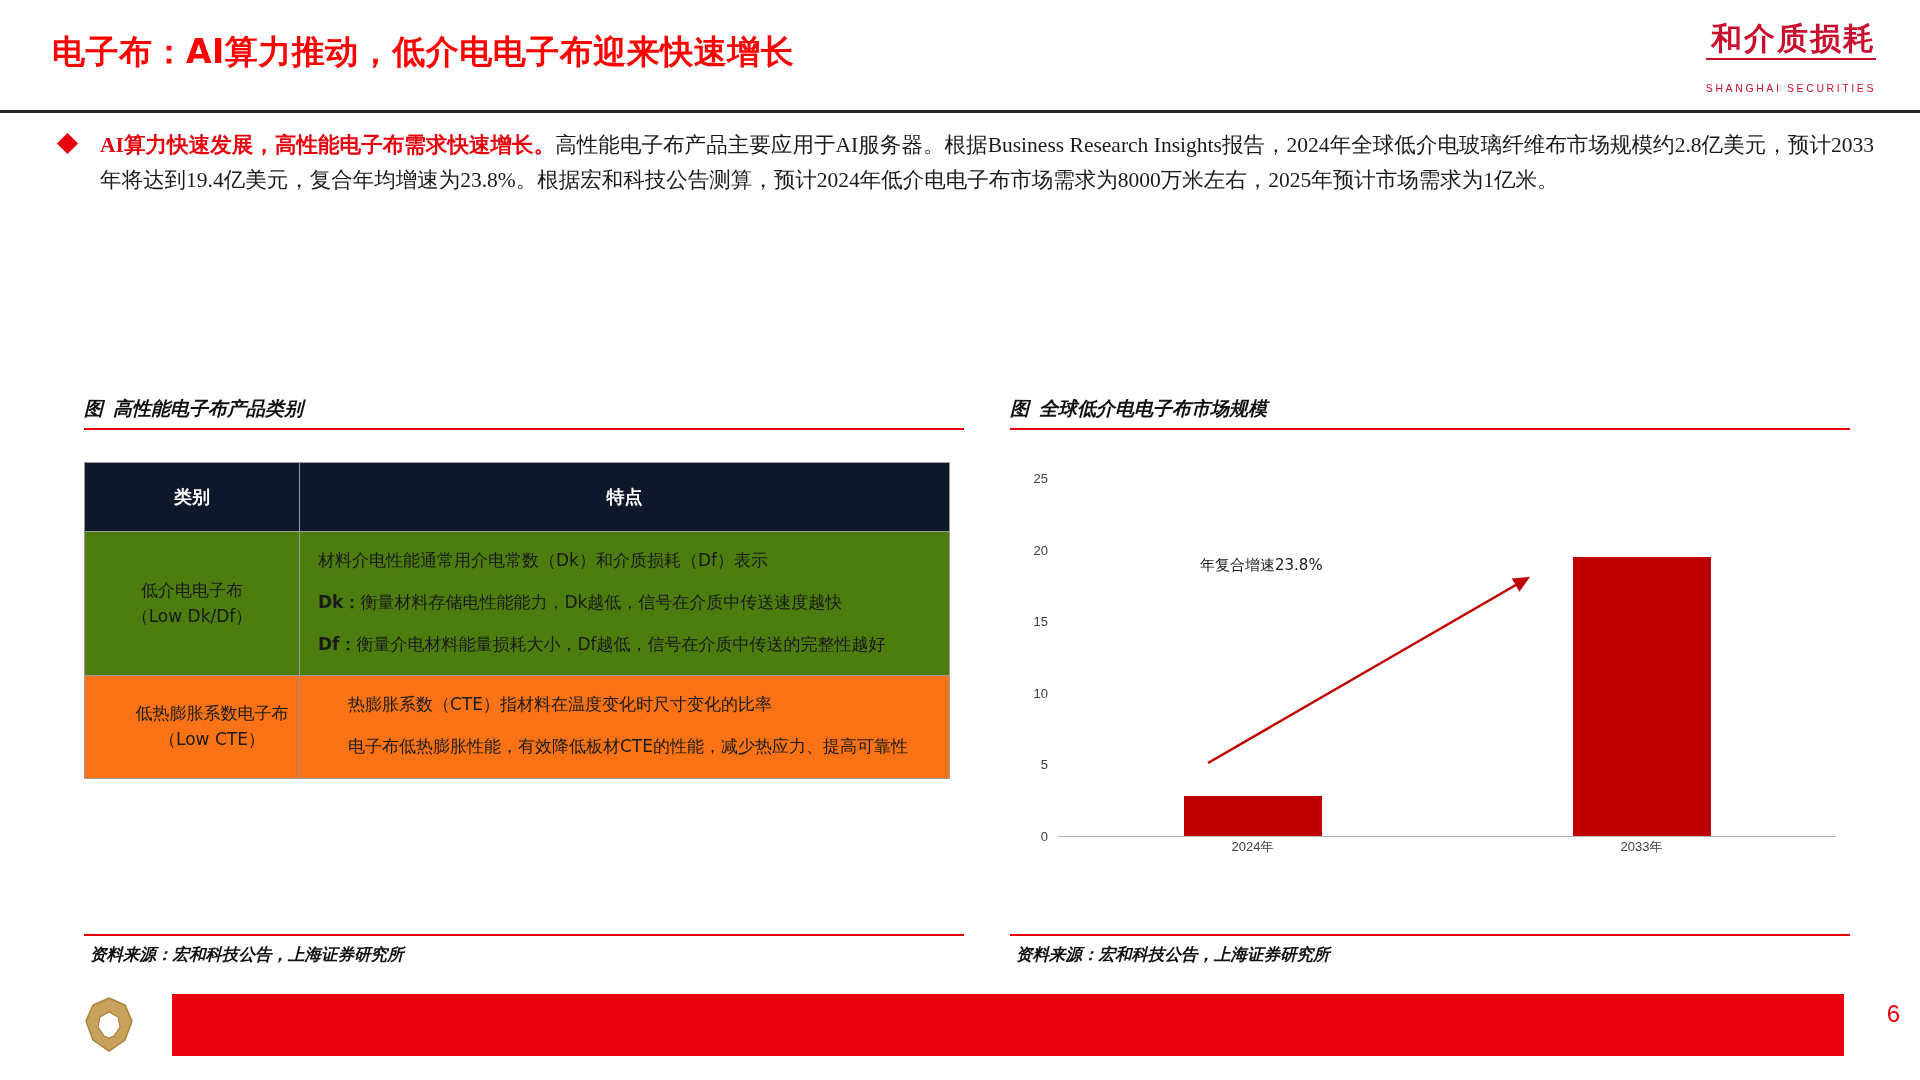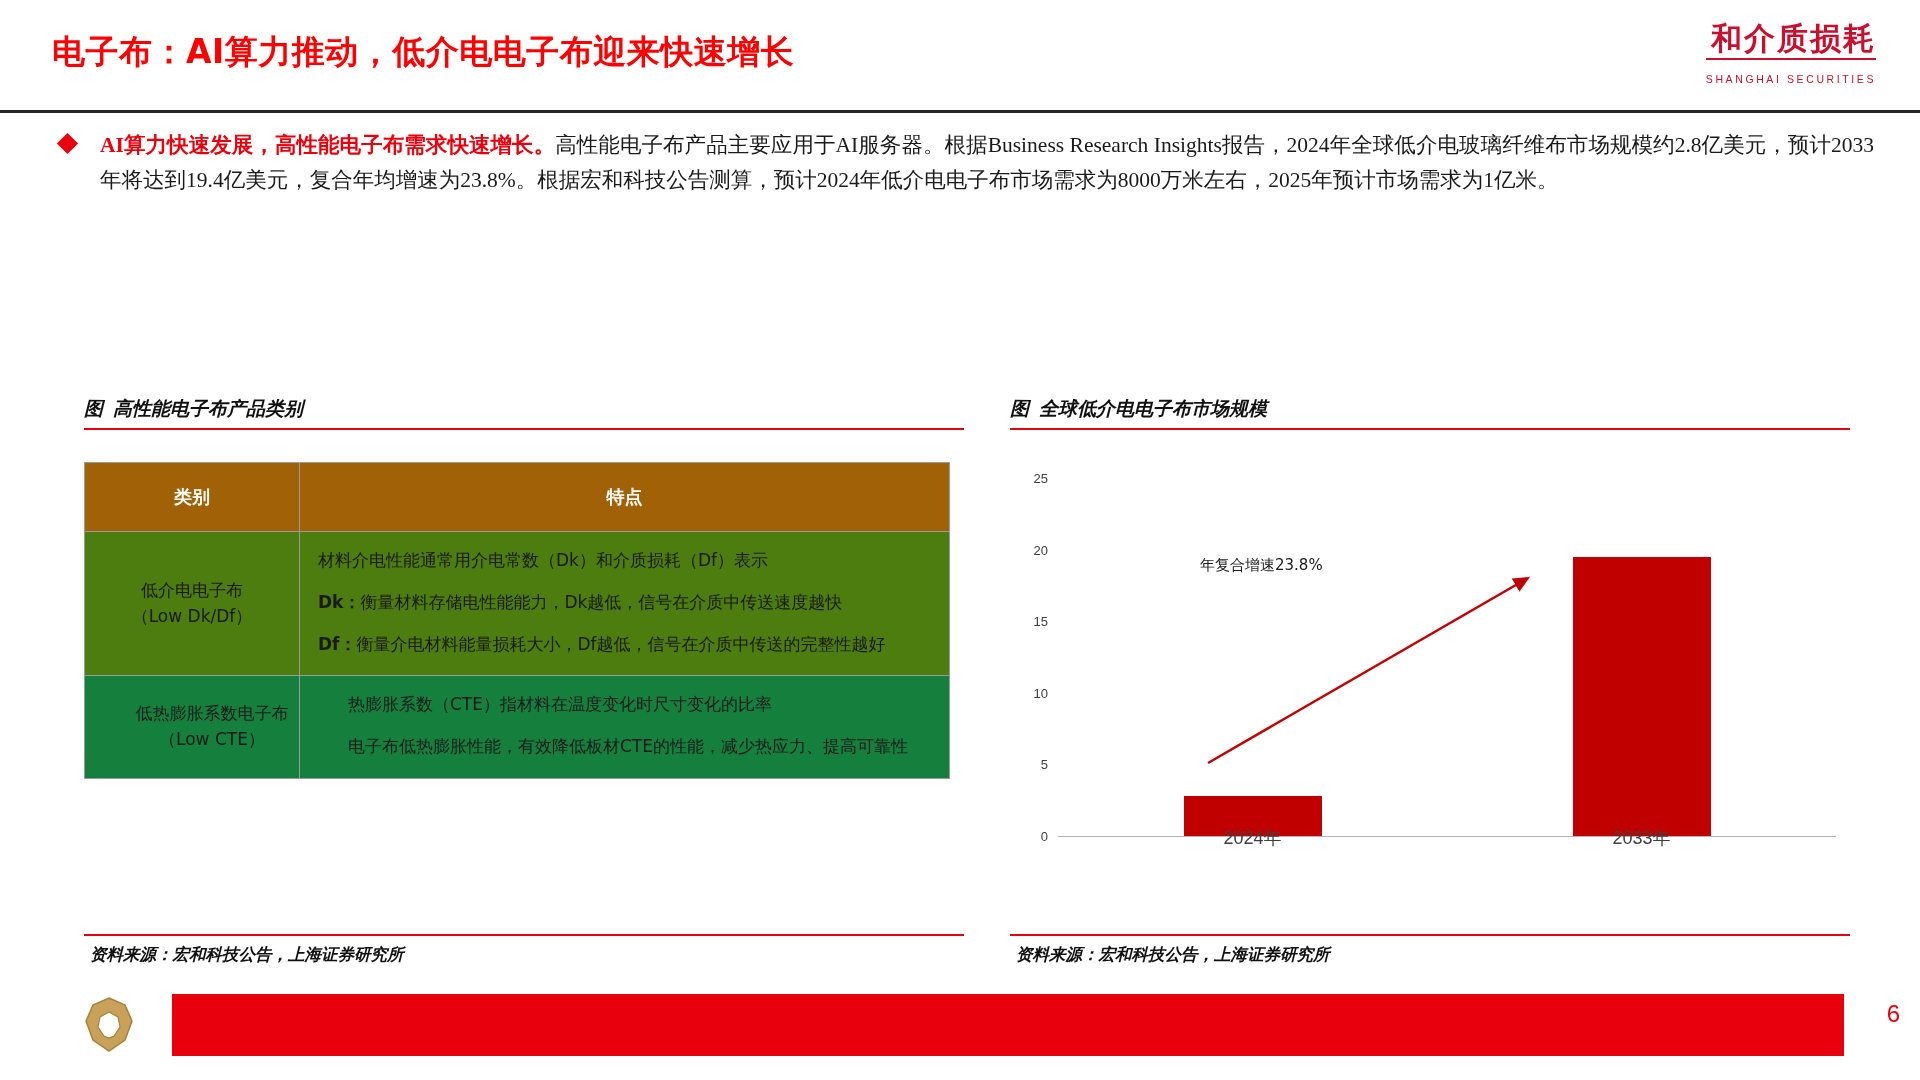--- a/index.html
+++ b/index.html
@@ -45,21 +45,21 @@
     font-size: 31px;
     color: #C8102E;
     letter-spacing: 2px;
     line-height: 1.05;
   }
   .brand-en {
     font-family: "Liberation Sans", sans-serif;
     font-size: 10.5px;
     color: #C8102E;
     letter-spacing: 2.6px;
-    margin-top: 13px;
+    margin-top: 22px;
   }
   .brand-rule {
     height: 2px;
     background: #C8102E;
     margin: 3px 0 4px 0;
   }
   .header-rule {
     position: absolute;
     left: 0;
     top: 110px;
@@ -124,21 +124,21 @@
   }
 
   
   .prod-table {
     margin-top: 32px;
     width: 866px;
     border-collapse: collapse;
     table-layout: fixed;
   }
   .prod-table th {
-    background: #a16207;
+    background: #0f172a;
     color: #ffffff;
     font-family: "DejaVu Sans", "Liberation Sans", sans-serif;
     font-weight: bold;
     font-size: 18px;
     height: 66px;
     border: 1px solid #9a9a9a;
     text-align: center;
     vertical-align: middle;
   }
   .prod-table td {
@@ -151,21 +151,21 @@
   }
   .col-cat { width: 215px; }
   .td-cat {
     text-align: center;
     padding: 10px 8px;
   }
   .td-feat {
     padding: 16px 18px 18px 18px;
   }
   .row-a td { background: #4d7c0f; }
-  .row-b td { background: #15803d; padding-left: 48px; }
+  .row-b td { background: #f97316; padding-left: 48px; }
   .feat-line { margin: 0 0 16px 0; }
   .feat-line:last-child { margin-bottom: 0; }
   .feat-line b { font-weight: bold; }
   .cat-l1 { display: block; }
   .cat-l2 { display: block; }
 
   
   .chart-wrap {
     position: relative;
     margin-top: 18px;
@@ -219,23 +219,23 @@
     height: 358px;
     border-bottom: 1.2px solid #b5b5b5;
   }
   .bar {
     position: absolute;
     bottom: 0;
     background: #C00000;
   }
   .x-label {
     position: absolute;
-    top: 348px;
+    top: 360px;
     font-family: "Liberation Sans", sans-serif;
-    font-size: 18px;
+    font-size: 13px;
     color: #404040;
     transform: translateX(-50%);
     white-space: nowrap;
   }
   .cagr-note {
     position: absolute;
     font-family: "DejaVu Sans", "Liberation Sans", sans-serif;
     font-size: 15px;
     color: #1a1a1a;
     white-space: nowrap;

